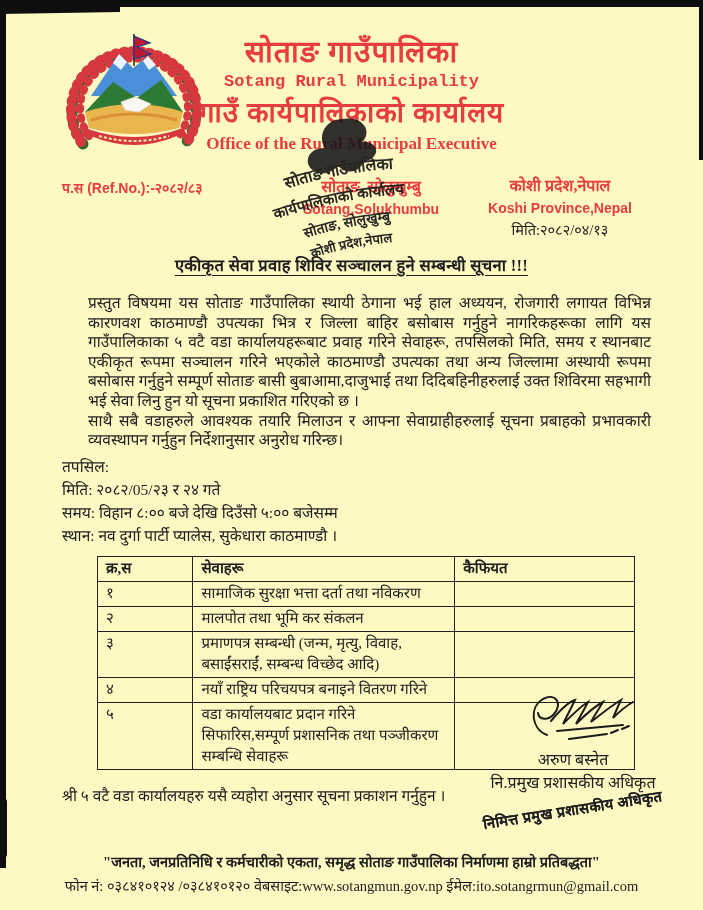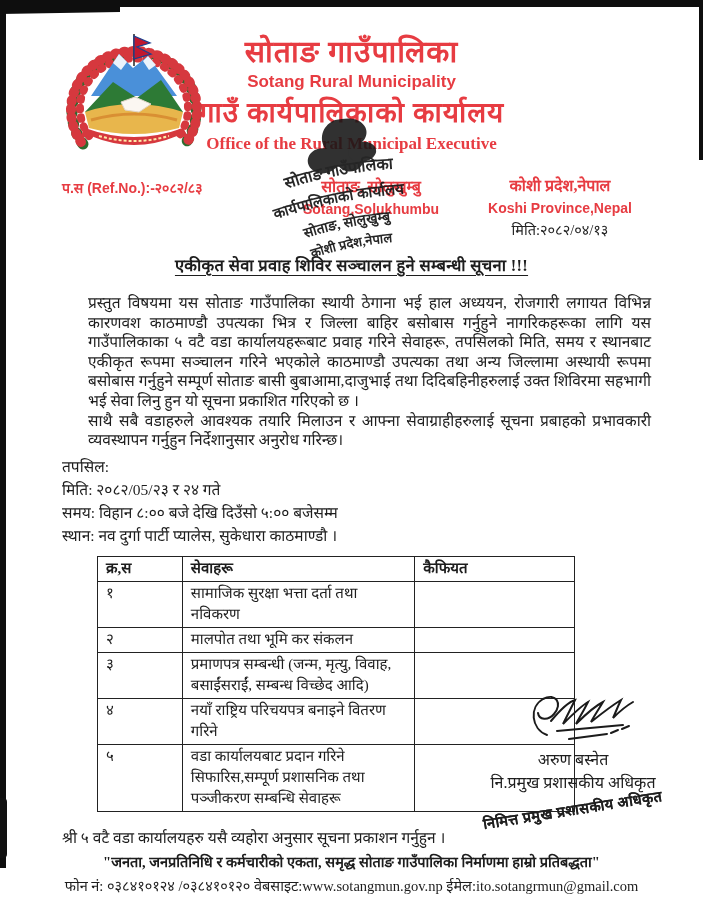--- a/index.html
+++ b/index.html
@@ -1,36 +1,36 @@
 <!DOCTYPE html>
 <html><head>
 <meta charset="utf-8">
 <style>
   * { margin:0; padding:0; box-sizing:border-box; }
   html,body { background:#2a2a2a; }
   .page {
     position:relative; width:703px; height:910px; margin:0 auto;
-    background:#ffffff; overflow:hidden;
+    background:#fef9c3; overflow:hidden;
     font-family:"Liberation Serif","DejaVu Serif",serif; color:#1d1d1d;
   }
   
   .edge { position:absolute; background:#0e0e0e; }
   .edge-top { top:0; left:0; width:703px; height:7px; }
   .edge-left { top:0; left:0; width:6px; height:868px; }
   .edge-right { top:0; right:0; width:4px; height:160px; }
   .corner-tl { position:absolute; top:0; left:0; width:120px; height:14px; background:#0e0e0e; transform:skewY(-1deg); transform-origin:left top; }
   .corner-bl { position:absolute; bottom:52px; left:0; width:7px; height:60px; background:#111; border-radius:0 4px 4px 0; }
 
   .accent { color:#e73c42; }
 
   
   .logo { position:absolute; top:32px; left:55px; }
   .head-center { text-align:center; padding-top:34px; }
   .np-title-1 { font-size:30px; font-weight:700; line-height:36px; letter-spacing:1px; }
-  .en-title-1 { font-family:Liberation Sans, sans-serif; font-size:17px; font-weight:700; line-height:23px;text-align:center; }
+  .en-title-1 { font-family:Liberation Mono, monospace; font-size:17px; font-weight:700; line-height:23px;text-align:center; }
   .np-title-2 { font-size:28px; font-weight:700; line-height:36px; margin-top:2px; letter-spacing:1px; }
   .en-title-2 { font-family:Liberation Serif, serif; font-size:17px; font-weight:700; line-height:22px; margin-top:2px; }
 
   .info-row { display:flex; margin:20px 48px 0 62px; }
   .info-left { width:215px; font-family:"Liberation Sans","DejaVu Sans",sans-serif; font-size:14px; font-weight:700; line-height:27px; }
   .info-center { flex:1; text-align:center; }
   .info-center .np { font-size:16px; font-weight:700; line-height:24px; }
   .info-center .en { font-family:"Liberation Sans","DejaVu Sans",sans-serif; font-size:14px; font-weight:700; line-height:20px; }
   .info-right { width:190px; text-align:center; }
   .info-right .np { font-size:16px; font-weight:700; line-height:22px; }
@@ -40,21 +40,21 @@
   .round-stamp { position:absolute; left:243px; top:116px; width:220px; height:140px; transform:rotate(-10deg); opacity:.93; pointer-events:none; }
 
   .subject { text-align:center; margin-top:12px; font-size:16.5px; font-weight:700;
              text-decoration:underline; text-underline-offset:4px; letter-spacing:.3px; }
 
   .body-text { margin:17px 52px 0 88px; font-size:15.5px; line-height:19.6px; text-align:justify; }
   .body-text p + p { margin-top:0; }
 
   .details { margin:5px 52px 0 62px; font-size:15.5px; line-height:23px; }
 
-  table.services { border-collapse:collapse; margin:9px 0 0 97px; width:478px; font-size:15px; }
+  table.services { border-collapse:collapse; margin:9px 0 0 97px; width:538px; font-size:15px; }
   table.services th, table.services td { border:1.4px solid #222; padding:1px 8px 2px; text-align:left; vertical-align:top; line-height:21px; font-weight:400; }
   table.services th { font-weight:700; }
   col.c-sn { width:85px; } col.c-service { width:233px; } col.c-remark { width:160px; }
 
   .cc-block { margin:14px 0 0 62px; font-size:15.5px; line-height:23px; }
   .cc-heading { font-weight:700; text-decoration:underline; text-underline-offset:3px; }
 
   .sign-block { position:absolute; top:691px; left:458px; width:230px; text-align:center; }
   .sign-scribble { margin-left:30px; }
   .sign-name { font-size:16px; line-height:22px; margin-top:2px; }

